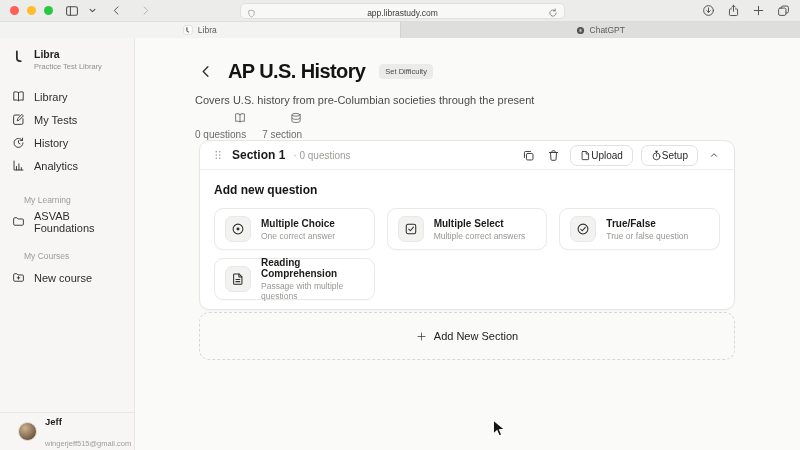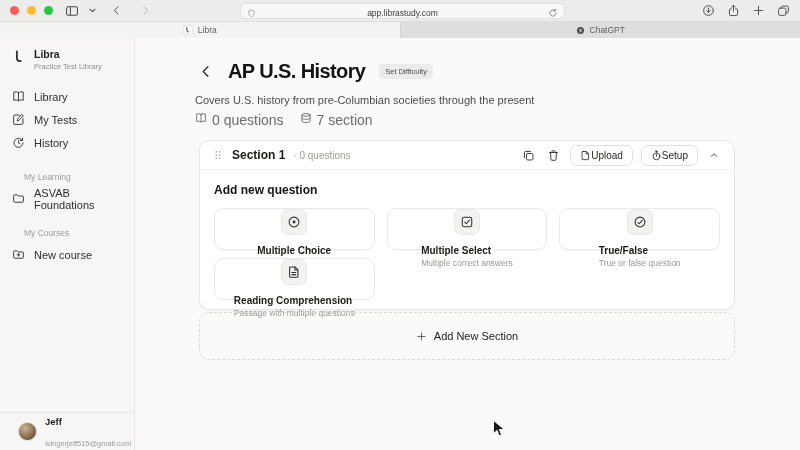--- a/index.html
+++ b/index.html
@@ -74,21 +74,21 @@
   
   .title-row { position:absolute; left:64px; top:22px; display:flex; align-items:center; gap:14px; }
   .back-btn { color:#2c2c2a; display:flex; }
   .page-title { font-size:20px; font-weight:800; letter-spacing:-0.6px; color:#141412; }
   .badge {
     background:#ebebe9; border-radius:4px; padding:3px 6px;
     font-size:7.5px; color:#4c4c4a; white-space:nowrap;
   }
   .description { position:absolute; left:60px; top:56px; font-size:11px; color:#4b4b49; }
   .stats { position:absolute; left:60px; top:74px; display:flex; gap:16px; }
-  .stat { display:flex; align-items:flex-start; gap:5px; font-size:14px; color:#6c6c69; }
+  .stat { display:flex; align-items:flex-end; gap:5px; font-size:10px; color:#6c6c69;flex-direction:column; }
   .stat svg { color:#6c6c69; }
 
   
   .panel {
     position:absolute; left:64px; top:102px; width:536px;
     background:#fff; border:1px solid #e6e6e4; border-radius:10px;
     box-shadow:0 1px 2px rgba(0,0,0,0.03);
   }
   .sec-header {
     display:flex; align-items:center; height:29px; padding:0 12px;
@@ -104,21 +104,20 @@
     border:1px solid #e1e1df; border-radius:7px; background:#fff;
     font-size:10px; color:#282826; font-weight:500;
   }
   .sec-body { padding:13px 14px 9px 14px; }
   .add-q-heading { font-size:12px; font-weight:bold; color:#161614; margin-bottom:11px; }
   .qgrid { display:grid; grid-template-columns:repeat(3,1fr); gap:8px 12px; }
   .qcard {
     background:#fff; border:1px solid #e9e9e7; border-radius:9px;
     display:flex; align-items:center; gap:10px; padding:0 10px; height:42px;
     box-shadow:0 1px 1px rgba(0,0,0,0.02);
-    flex-direction:column;
   }
   .qicon {
     width:26px; height:26px; border-radius:7px; background:#f2f2f0; border:1px solid #e8e8e6;
     display:flex; align-items:center; justify-content:center; color:#2e2e2c; flex-shrink:0;
   }
   .qtitle { font-size:10px; font-weight:bold; color:#1b1b19; }
   .qsub { font-size:8.5px; color:#979793; margin-top:2px; }
 
   
   .add-section {
@@ -254,20 +253,29 @@
           </svg>
         <span>My Tests</span>
       </div>
       <div class="nav-item">
         <svg class="ic" width="13" height="13" viewBox="0 0 16 16">
             <path d="M13.5 8.5 A5.5 5.5 0 1 1 8 3 C10 3 11.7 4 12.7 5.6"></path>
             <path d="M13 2.6 L12.8 5.6 L9.9 5.3"></path>
             <path d="M8 5.8 V8.6 L9.9 9.7"></path>
           </svg>
         <span>History</span>
+      </div>
+      <div class="nav-item">
+        <svg class="ic" width="13" height="13" viewBox="0 0 16 16">
+            <path d="M2.5 2.5 V13.5 H13.5"></path>
+            <path d="M5.5 13.5 V9.2"></path>
+            <path d="M8.5 13.5 V6"></path>
+            <path d="M11.5 13.5 V10.6"></path>
+          </svg>
+        <span>Analytics</span>
       </div>
     </div>
 
     <div class="group">
       <div class="group-title">My Learning</div>
       <div class="group-item">
         <svg class="ic" width="13" height="13" viewBox="0 0 16 16">
             <path d="M2 4.6 A1.2 1.2 0 0 1 3.2 3.4 H6 L7.5 4.9 H12.8 A1.2 1.2 0 0 1 14 6.1 V11.4 A1.2 1.2 0 0 1 12.8 12.6 H3.2 A1.2 1.2 0 0 1 2 11.4 Z"></path>
           </svg>
         <span>ASVAB Foundations</span>

